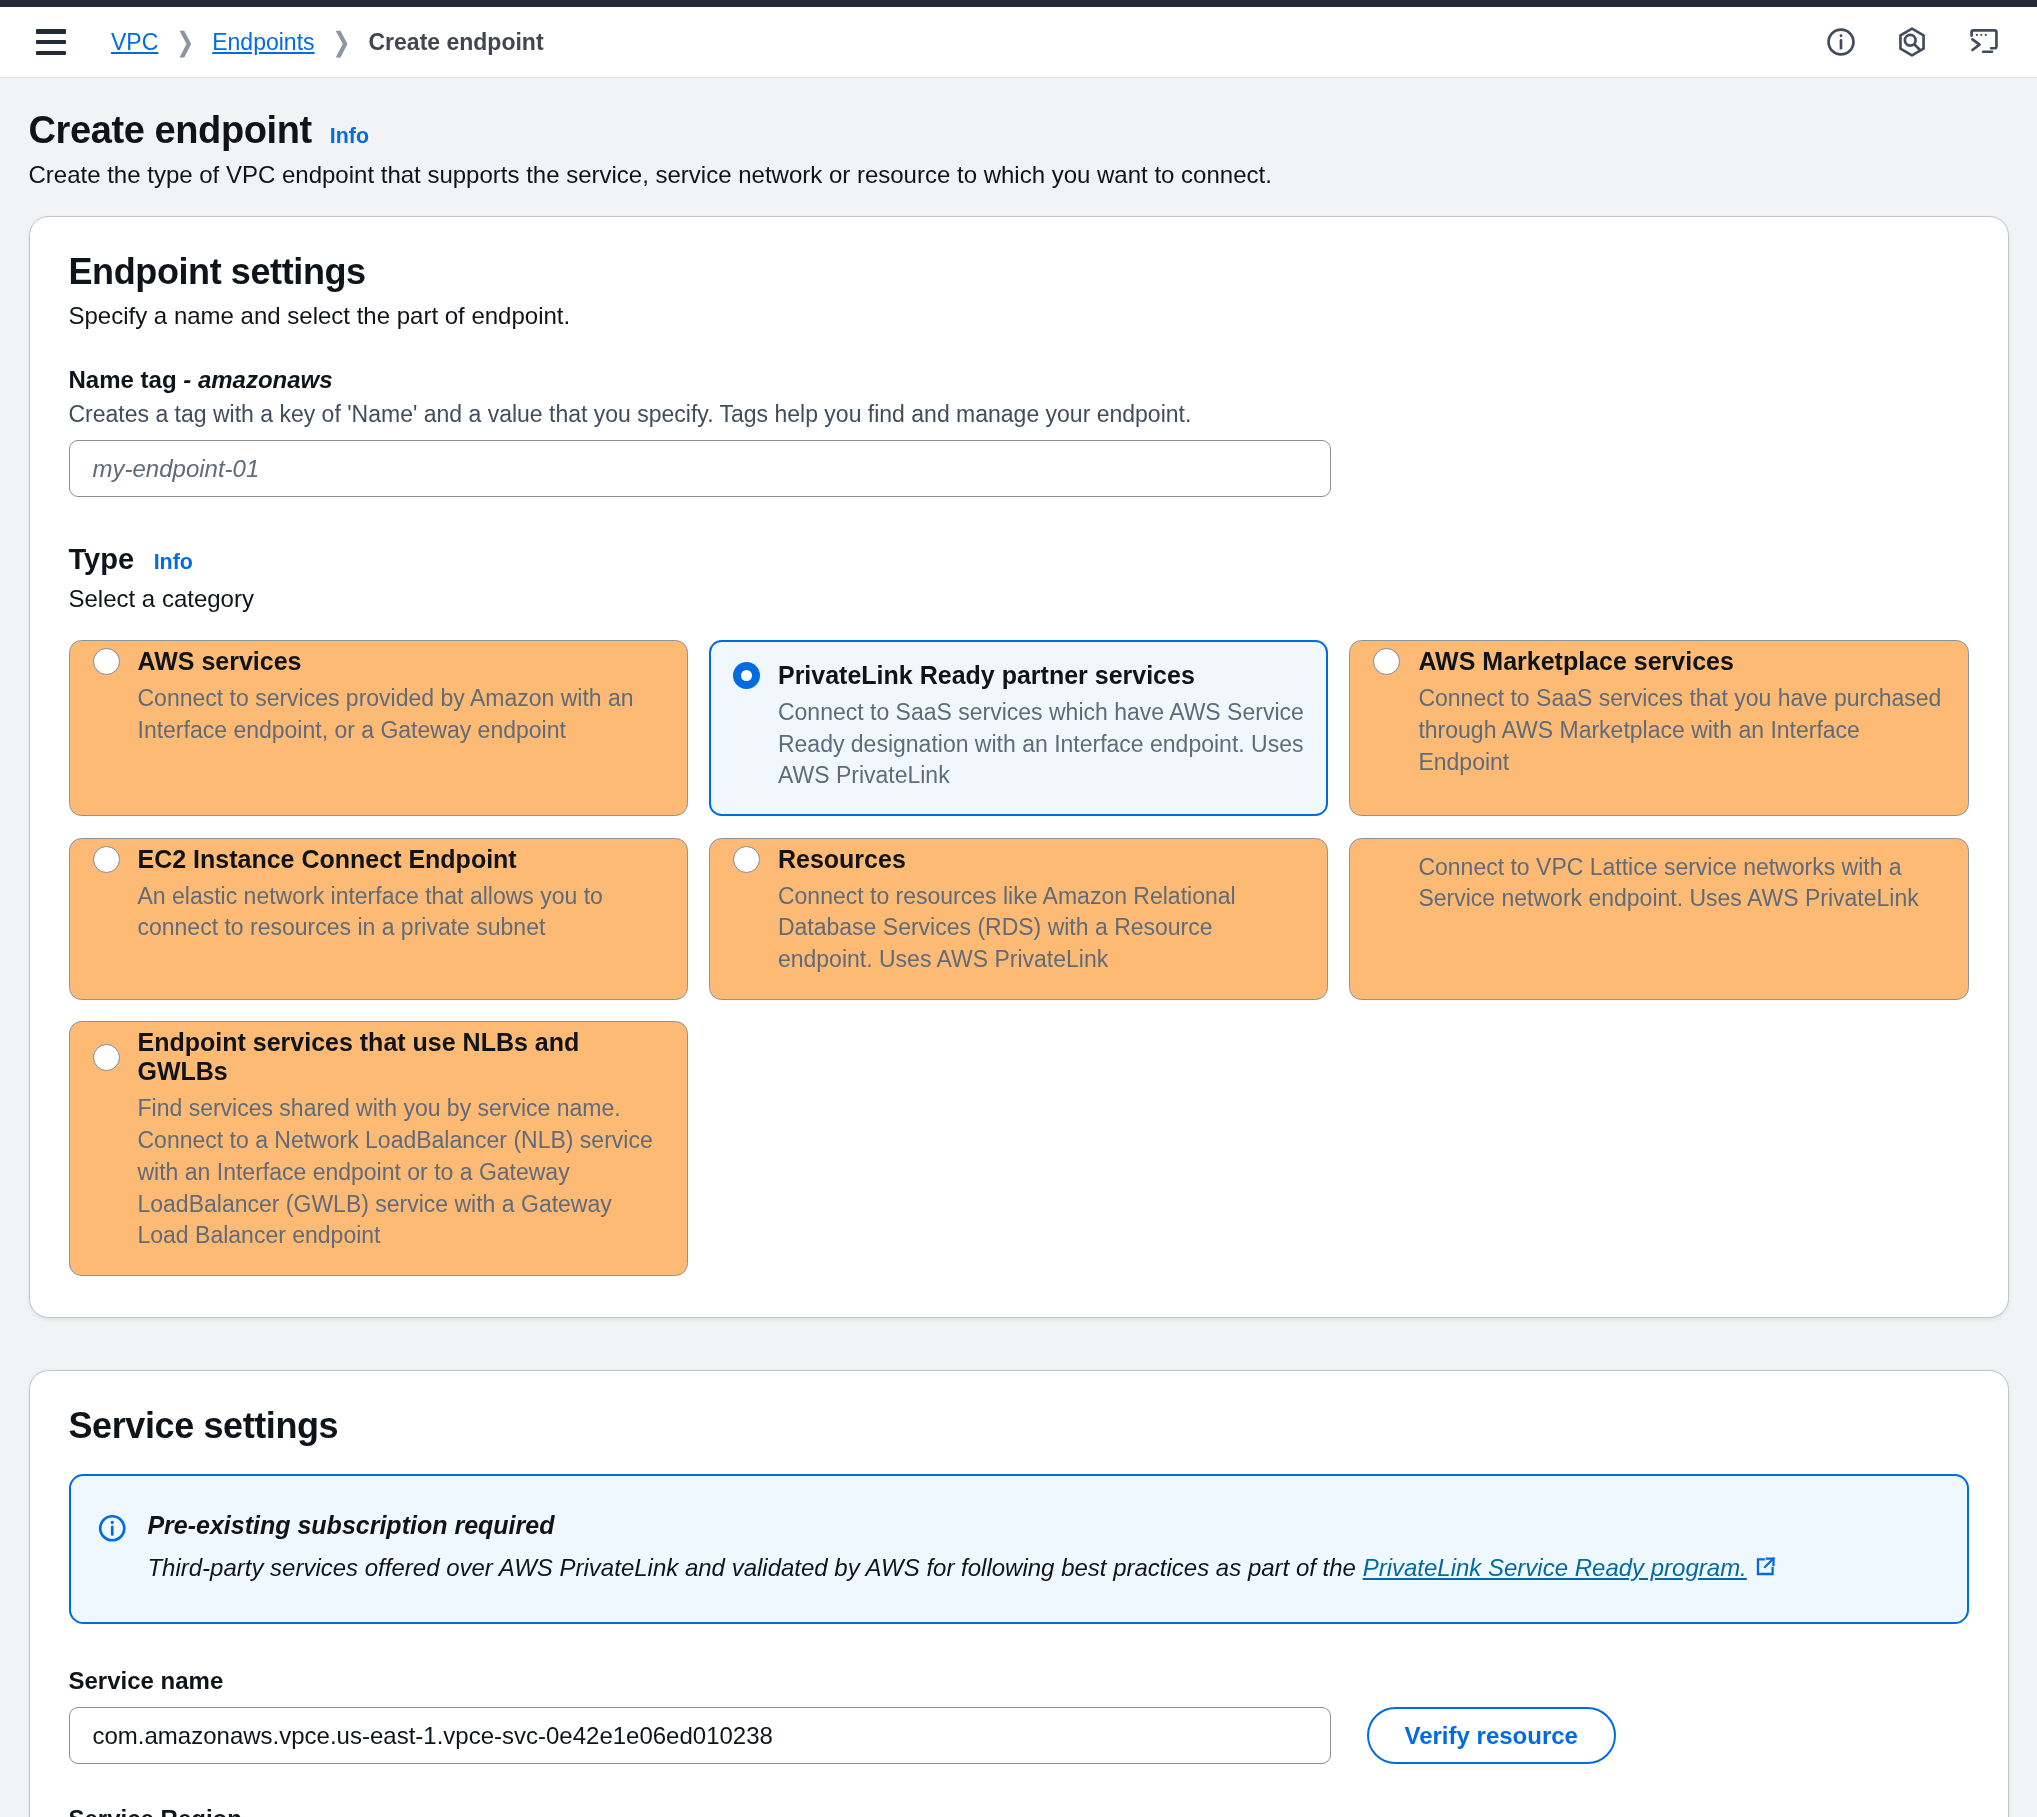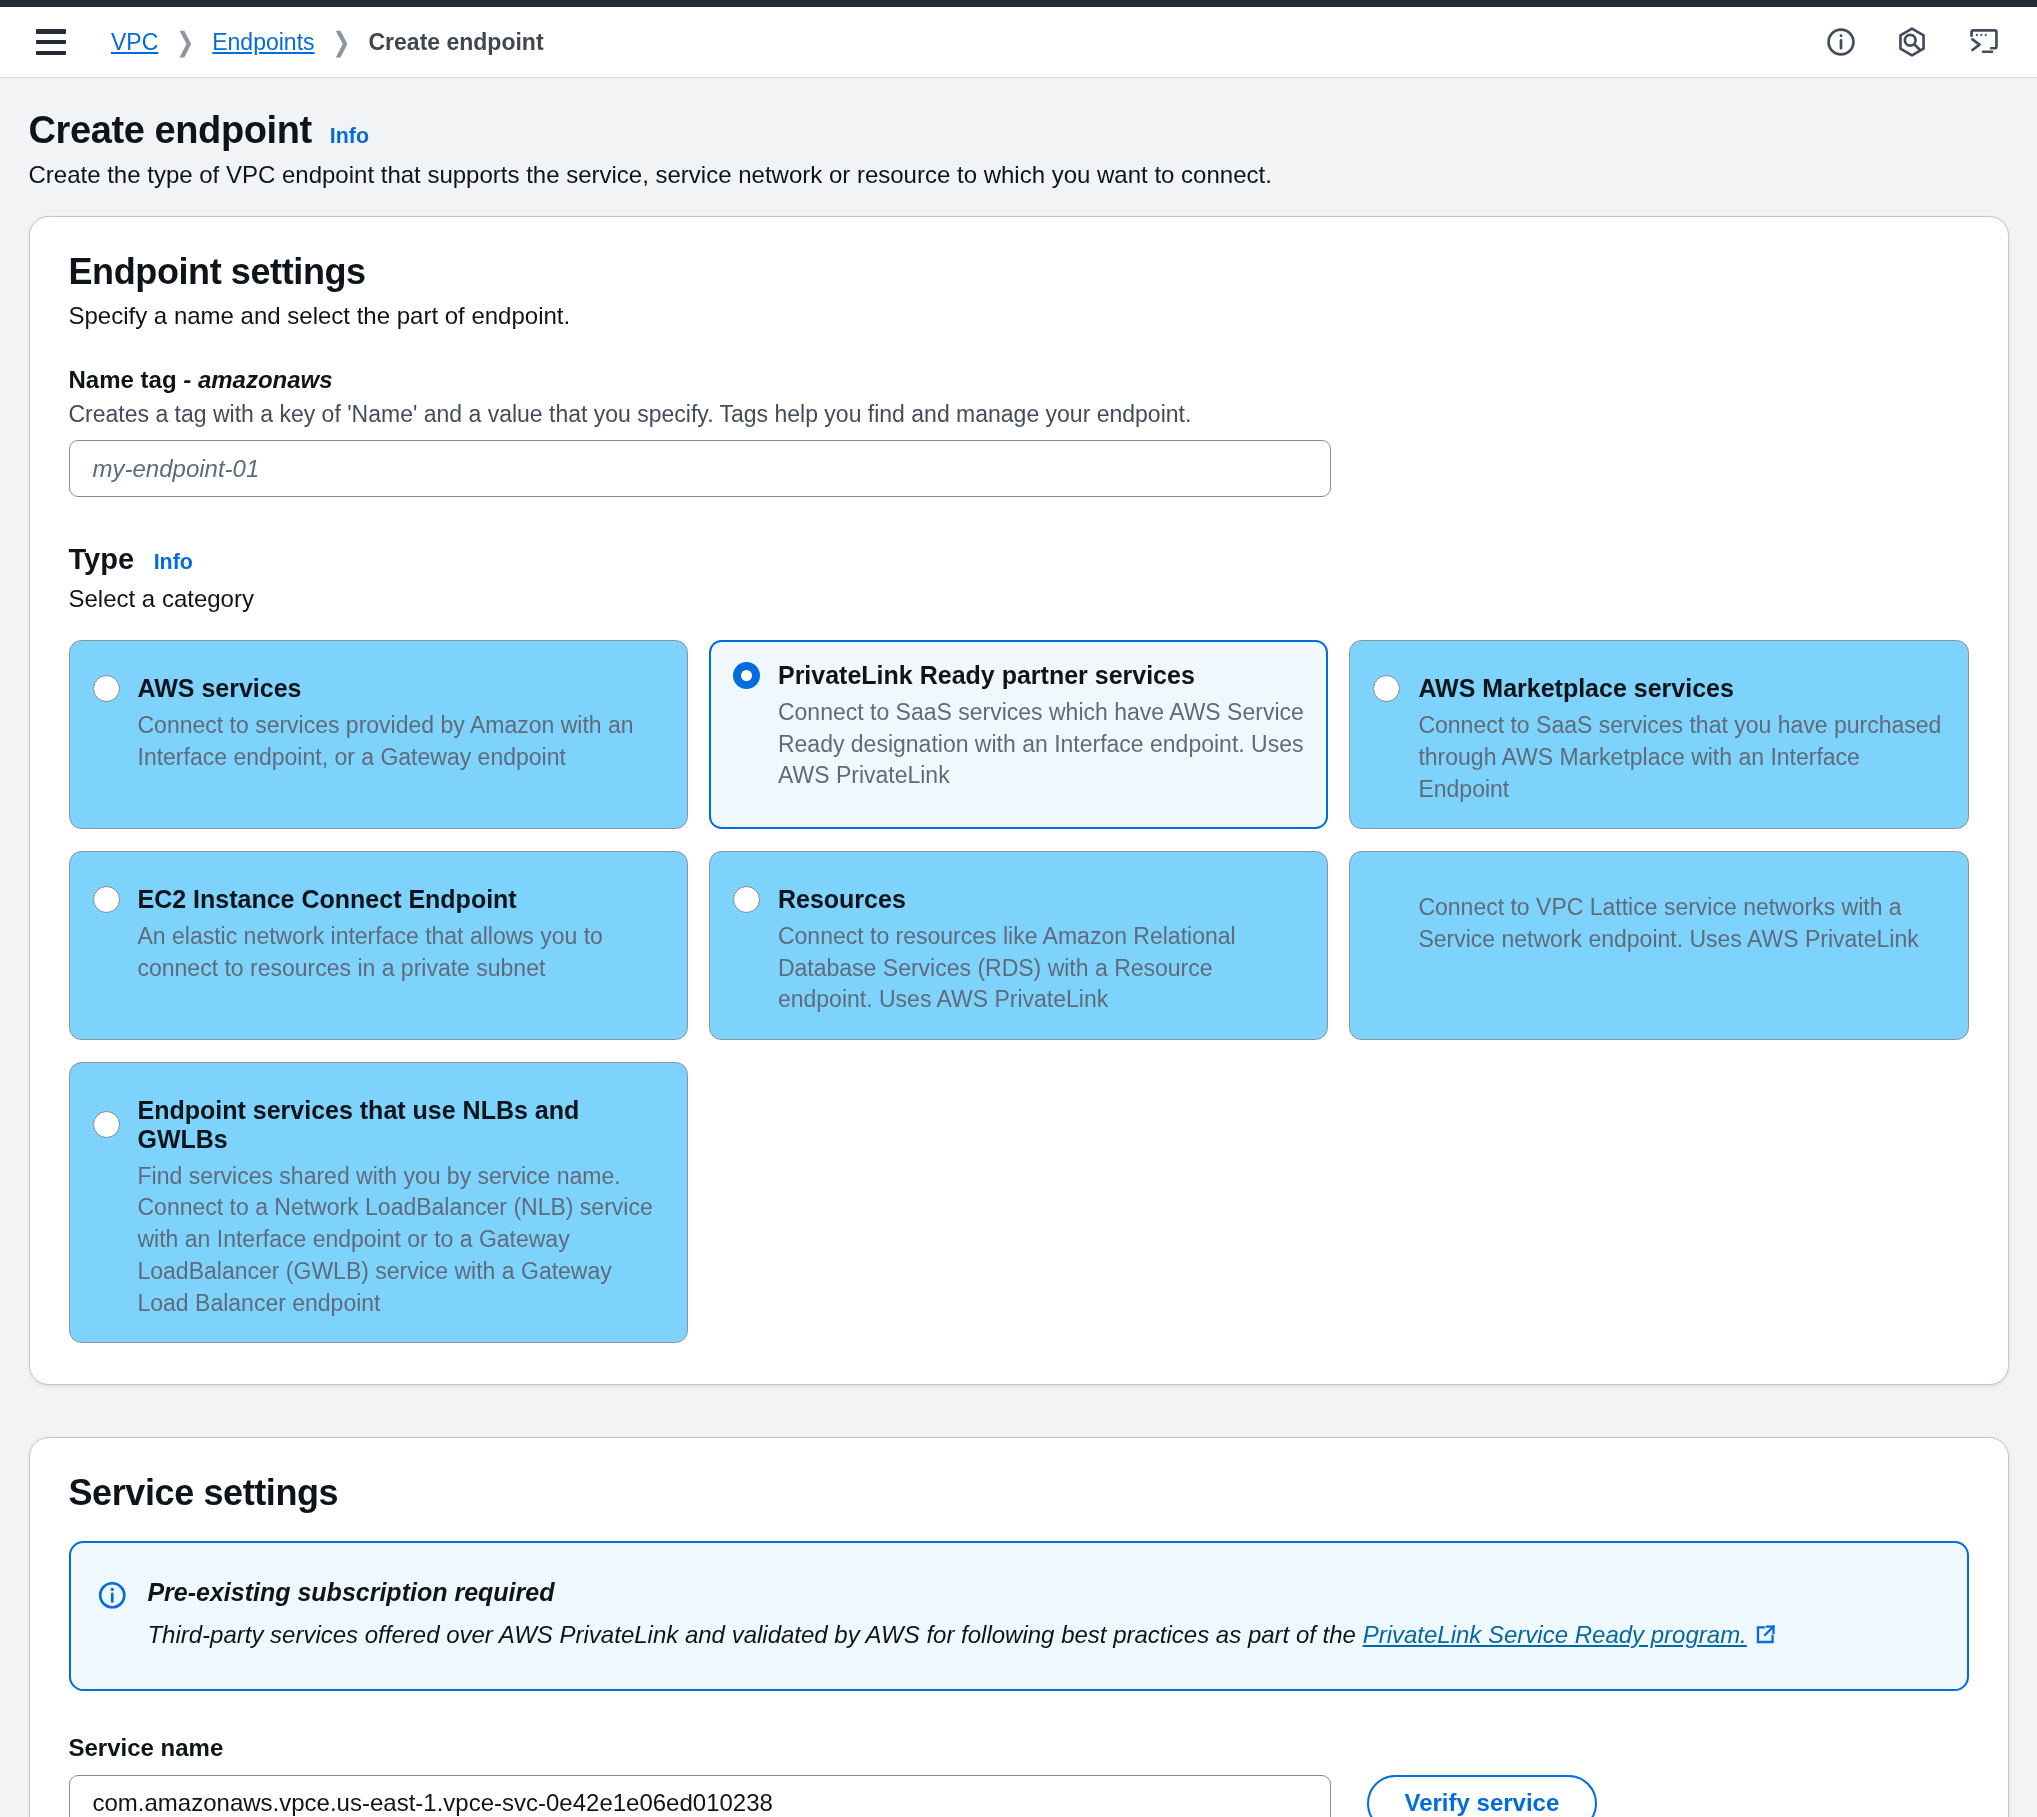--- a/index.html
+++ b/index.html
@@ -63,21 +63,21 @@
   .type-head-row h3 { font-size: 29px; margin: 0; }
   .select-cat { font-size: 24px; margin: 9px 0 27px; }
 
   .options-grid {
     display: grid;
     grid-template-columns: repeat(3, 1fr);
     gap: 21.4px;
   }
   .opt-card {
     border: 1.8px solid #8a93a2; border-radius: 12.5px;
-    background: #7dd3fc; padding: 33px 23px 23px;
+    background: #fdba74; padding: 6px 23px 23px;
     cursor: pointer;
   }
   .opt-card.selected { border: 2.7px solid #006ce0; background: #f0f8fe; padding: 18.7px 22px 22px; }
   .opt-head { display: flex; align-items: center; gap: 18px; }
   .opt-title { font-size: 25px; font-weight: 700; }
   .opt-desc { font-size: 23px; color: #5f6b7a; line-height: 1.38; margin: 7.1px 0 0 45px; }
   .radio {
     width: 27px; height: 27px; flex: 0 0 27px;
     border: 1.8px solid #7d8998; border-radius: 50%; background: #fff;
   }
@@ -265,21 +265,21 @@
             <path d="M14.5 4 H22 V11.5"></path>
             <line x1="22" y1="4" x2="12.5" y2="13.5"></line>
           </svg></span>
         </div>
       </div>
     </div>
 
     <div class="field-label">Service name</div>
     <div class="service-name-row">
       <input class="text" type="text" value="com.amazonaws.vpce.us-east-1.vpce-svc-0e42e1e06ed010238" style="">
-      <button class="btn-secondary">Verify service</button>
+      <button class="btn-secondary">Verify resource</button>
     </div>
 
     <div class="field-label region-label">Service Region</div>
 
   </section>
 
 </main>
 
 
 </body></html>

